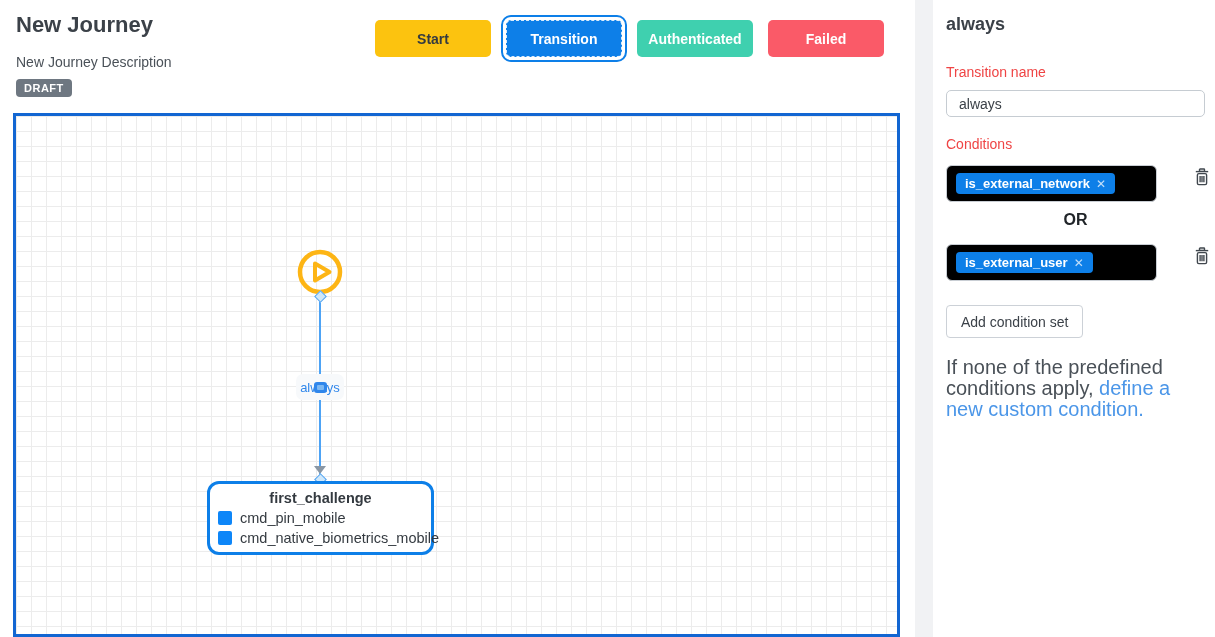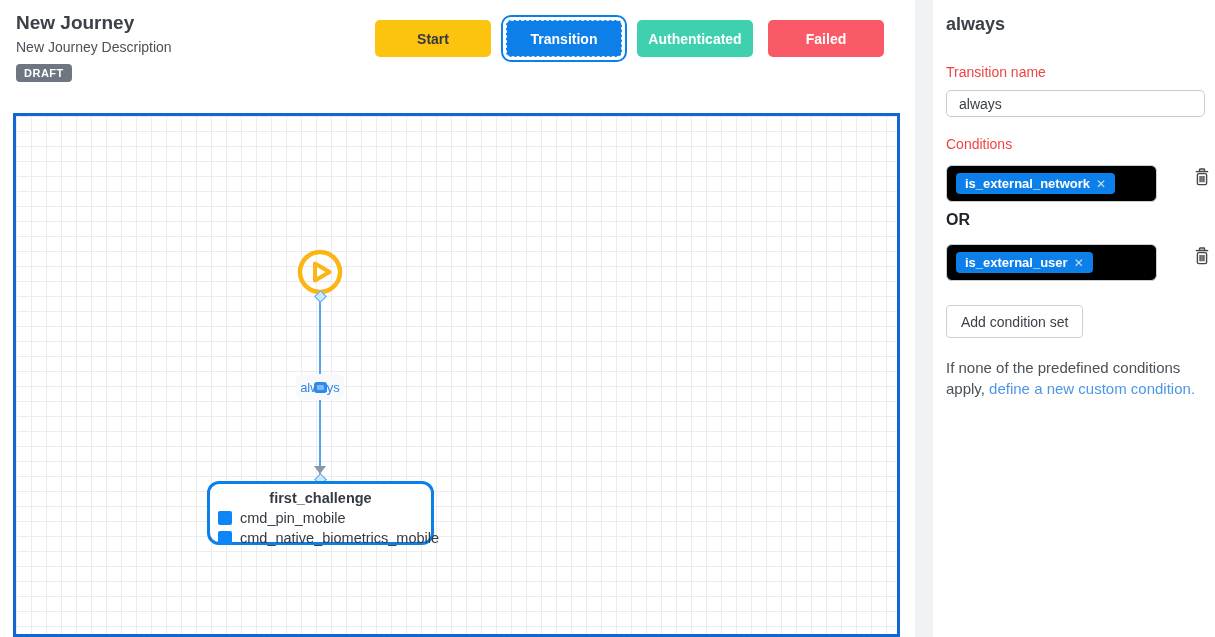--- a/index.html
+++ b/index.html
@@ -1,22 +1,22 @@
 <!DOCTYPE html>
 <html><head>
 <meta charset="utf-8">
 <style>
   * { margin: 0; padding: 0; box-sizing: border-box; }
   html, body { width: 1215px; height: 637px; overflow: hidden; background: #ffffff;
     font-family: "Liberation Sans", "DejaVu Sans", sans-serif; }
 
   
   .hdr { position: absolute; left: 16px; top: 12px; }
-  .hdr-title { font-size: 19px; font-weight: bold; color: #3b4148; }
-  .hdr-sub { font-size: 14px; color: #4a5158; margin-top: 5px; }
+  .hdr-title { font-size: 22px; font-weight: bold; color: #3b4148; }
+  .hdr-sub { font-size: 14px; color: #4a5158; margin-top: 16px; }
   .badge { display: inline-block; margin-top: 9px; background: #6e7781; color: #fff;
     font-size: 11px; font-weight: bold; letter-spacing: .5px; padding: 3px 8px; border-radius: 4px; }
 
   
   .toolbar { position: absolute; left: 375px; top: 20px; display: flex; gap: 15px; }
   .tb-btn { width: 116px; height: 37px; border: none; border-radius: 5px;
     font-family: inherit; font-size: 14px; font-weight: bold; cursor: pointer; }
   .tb-start { background: #fcc30f; color: #343a40; }
   .tb-challenge { background: #0d7fe8; color: #ffffff;
     border: 1px dashed rgba(255,255,255,.85);
@@ -40,21 +40,21 @@
     border-left: 6px solid transparent; border-right: 6px solid transparent;
     border-top: 8px solid #8a97a5; }
   .edge-label { position: absolute; left: 280px; top: 258px; width: 48px; height: 26px;
     background: #f7f9fb; border-radius: 7px; display: flex; align-items: center;
     justify-content: center; font-size: 13px; color: #2f86eb; cursor: pointer; }
   .edge-label-icon { position: absolute; left: 18px; top: 8px; width: 13px; height: 11px;
     background: #2f86eb; border-radius: 3px; }
   .edge-label-icon::after { content: ""; position: absolute; left: 3px; top: 3px;
     width: 7px; height: 5px; background: #7db9f3; border-radius: 1px; }
 
-  .flow-node { position: absolute; left: 191px; top: 365px; width: 227px; height: 64px;
+  .flow-node { position: absolute; left: 191px; top: 365px; width: 227px; height: 74px;
     background: #ffffff; border: 3px solid #0d7fe8; border-radius: 12px; cursor: pointer; }
   .flow-node-title { text-align: center; font-size: 14.5px; font-weight: bold; color: #343a40; margin-top: 6px; }
   .flow-row { display: flex; align-items: center; gap: 8px; margin: 4px 0 0 8px; }
   .flow-sq { width: 14px; height: 14px; background: #0d86f8; border-radius: 2px; flex: 0 0 auto; }
   .flow-row-label { font-size: 14.5px; color: #343a40; white-space: nowrap; }
 
   
   .divider { position: absolute; left: 915px; top: 0; width: 18px; height: 637px; background: #f1f2f4; }
   .panel { position: absolute; left: 933px; top: 0; width: 282px; height: 637px; background: #ffffff; }
   .panel-title { position: absolute; left: 13px; top: 14px; font-size: 18px; font-weight: bold; color: #3b4148; }
@@ -67,26 +67,26 @@
   .cond-box { position: absolute; left: 13px; width: 211px; height: 37px;
     border: 1px solid #c9ced4; border-radius: 6px; background: #000000; padding: 7px 0 0 9px; }
   .cond-box-1 { top: 165px; }
   .cond-box-2 { top: 244px; }
   .chip { display: inline-flex; align-items: center; gap: 6px; background: #0d7fe8;
     color: #ffffff; font-size: 13px; font-weight: bold; padding: 3px 9px; border-radius: 4px; }
   .chip-x { color: rgba(255,255,255,.75); font-weight: normal; font-size: 12px; cursor: pointer; }
   .trash { position: absolute; left: 261px; width: 16px; height: 18px; cursor: pointer; }
   .trash-1 { top: 168px; }
   .trash-2 { top: 247px; }
-  .or-label { position: absolute; left: 13px; top: 211px; width: 259px; 
+  .or-label { position: absolute; left: 13px; top: 211px; width: 259px; text-align: center;
     font-size: 16px; font-weight: bold; color: #212529; }
   .add-btn { position: absolute; left: 13px; top: 305px; height: 33px; padding: 0 14px;
     background: #ffffff; border: 1px solid #ccd1d7; border-radius: 4px; font-family: Liberation Sans, sans-serif;
     font-size: 14px; color: #3b4148; cursor: pointer; }
-  .footnote { position: absolute; left: 13px; top: 357px; width: 252px; font-size: 15px;
+  .footnote { position: absolute; left: 13px; top: 357px; width: 252px; font-size: 20px;
     color: #4a5158; line-height: 21px; }
   .footnote a { color: #4b96e8; text-decoration: none; cursor: pointer; }
 </style>
 </head>
 <body>
 
 <div class="hdr">
   <div class="hdr-title">New Journey</div>
   <div class="hdr-sub">New Journey Description</div>
   <span class="badge">DRAFT</span>

